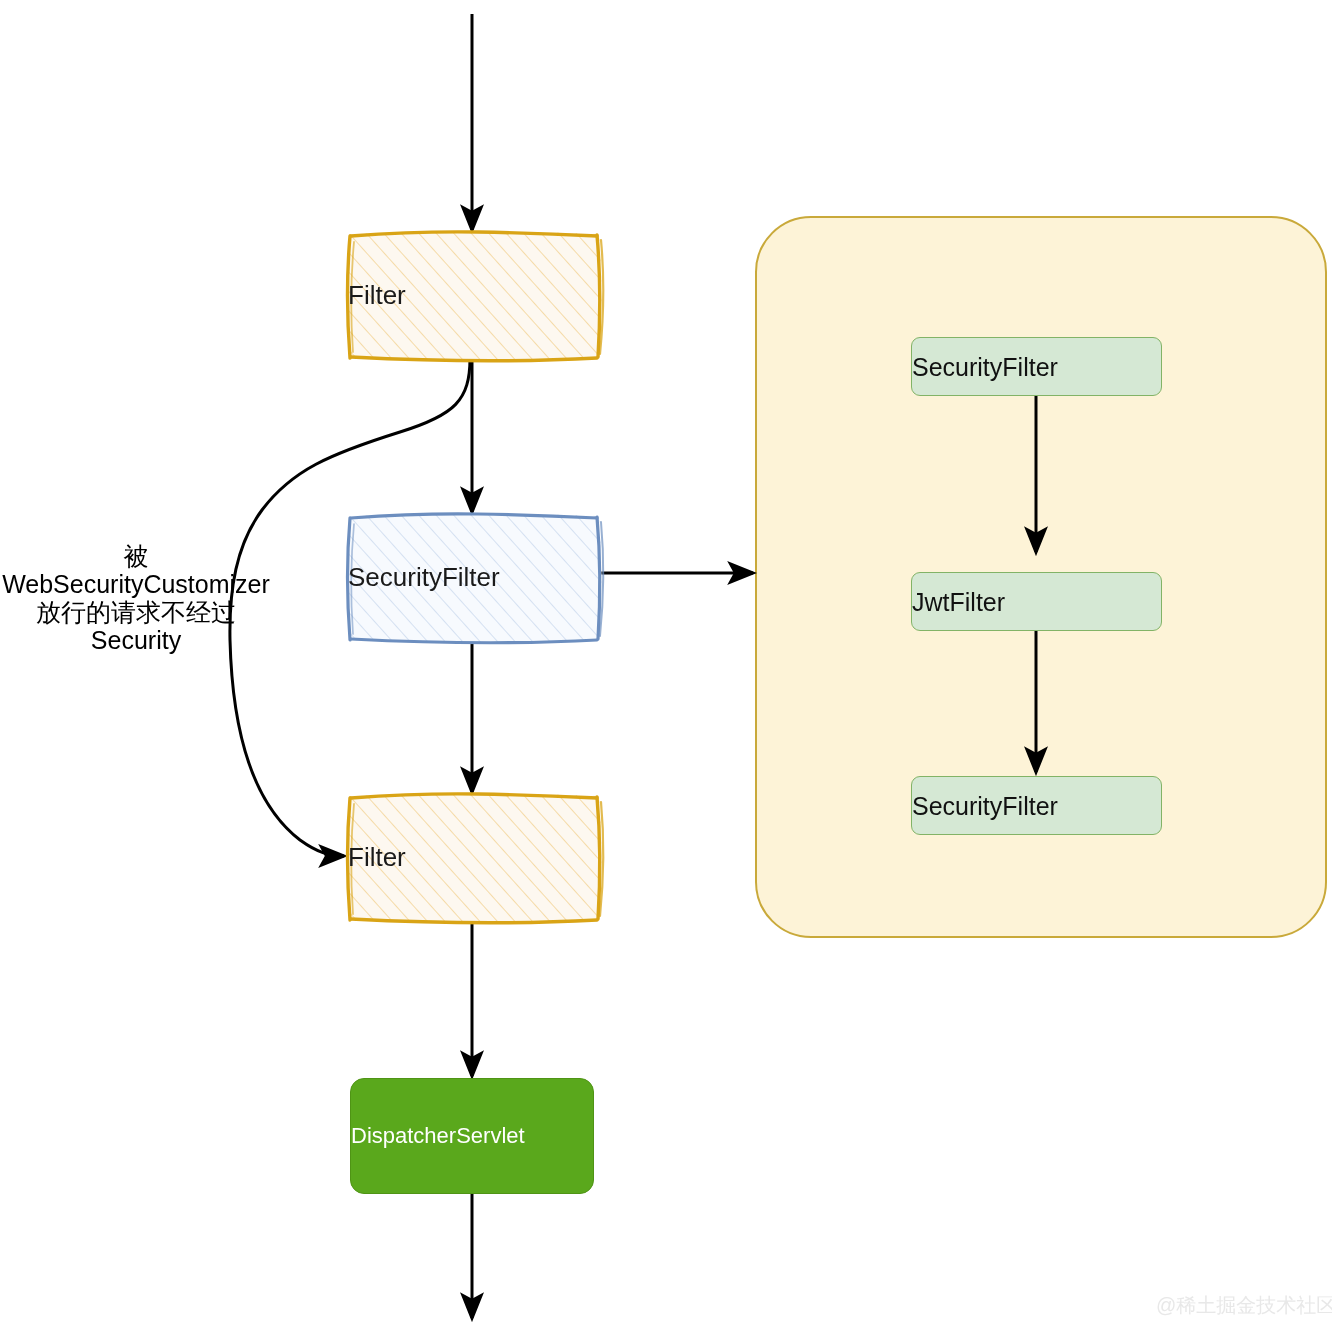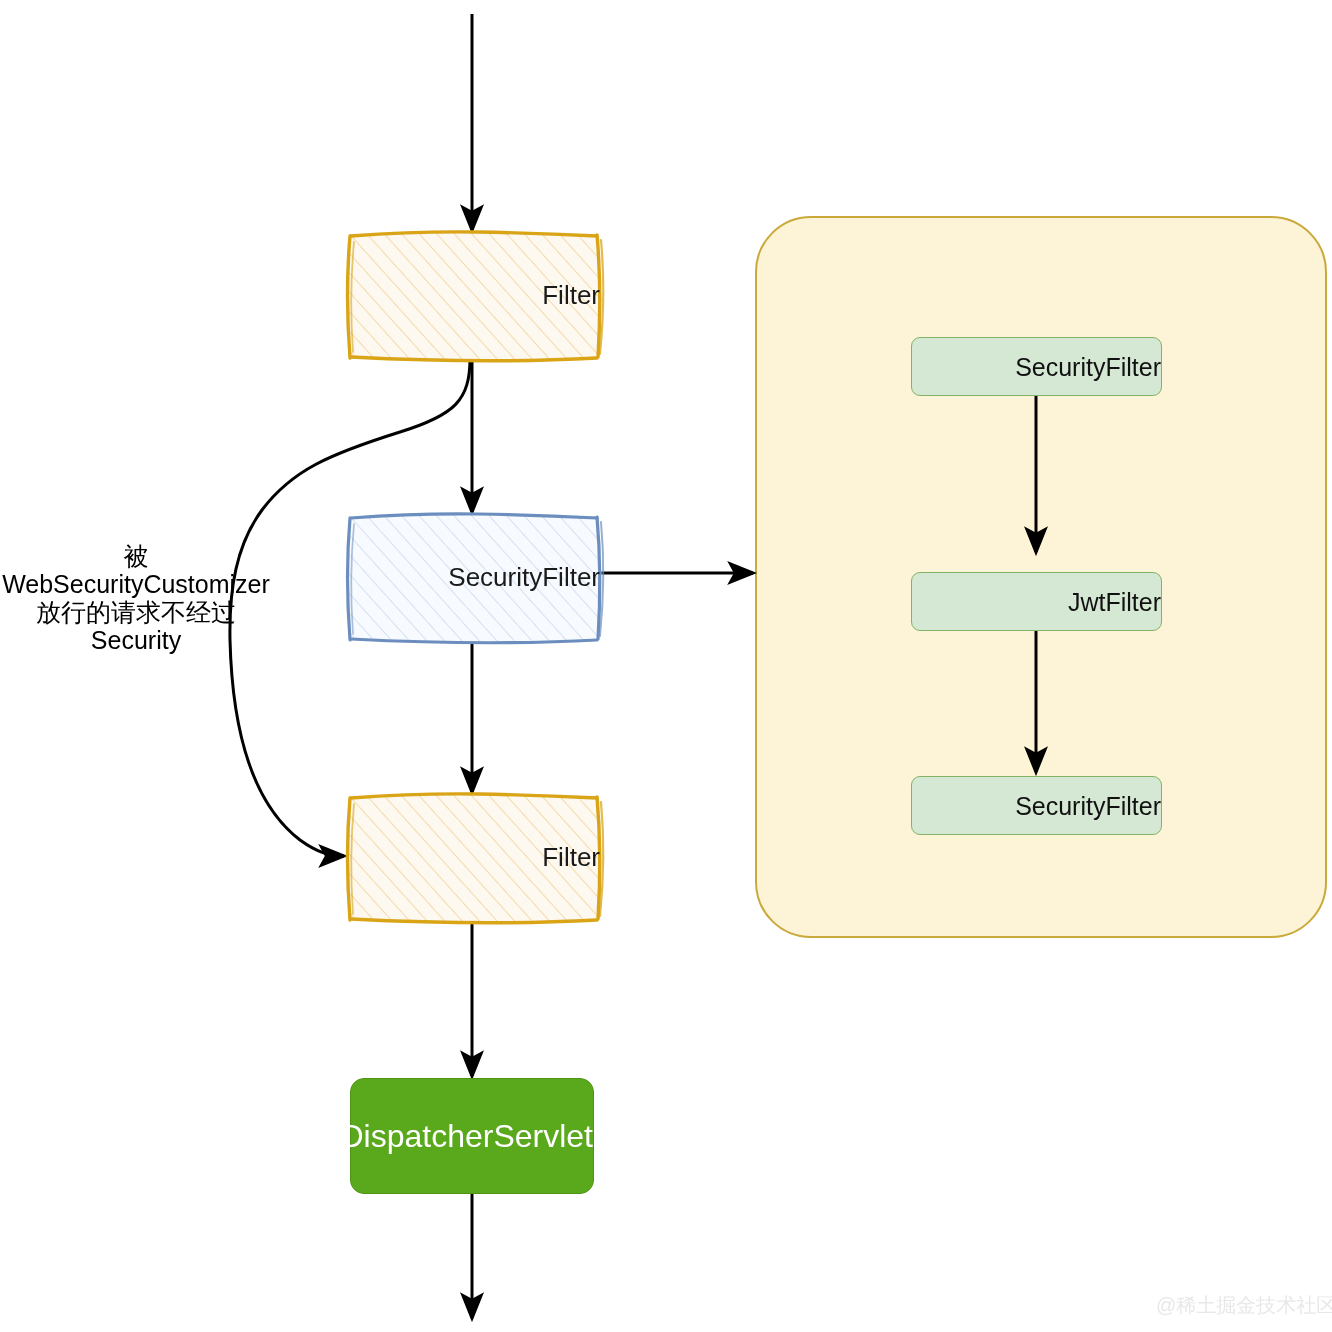--- a/index.html
+++ b/index.html
@@ -24,21 +24,21 @@
     top: 0;
     width: 1332px;
     height: 1332px;
     pointer-events: none;
   }
   .node {
     position: absolute;
     box-sizing: border-box;
     display: flex;
     align-items: center;
-    justify-content: flex-end;
+    justify-content: flex-start;
     text-align: center;
     line-height: 1.2;
   }
   .node-label {
     display: block;
     white-space: nowrap;
   }
 
   
   .sketch {
@@ -71,21 +71,21 @@
     color: #111111;
   }
 
   
   .solidgreen {
     background: #5aa81c;
     border: 1.4px solid #4f9415;
     border-radius: 14px;
   }
   .solidgreen .node-label {
-    font-size: 32px;
+    font-size: 22px;
     color: #ffffff;
   }
 
   
   .group-panel {
     position: absolute;
     box-sizing: border-box;
     background: #fdf3d7;
     border: 2px solid #c9a93a;
     border-radius: 56px;

